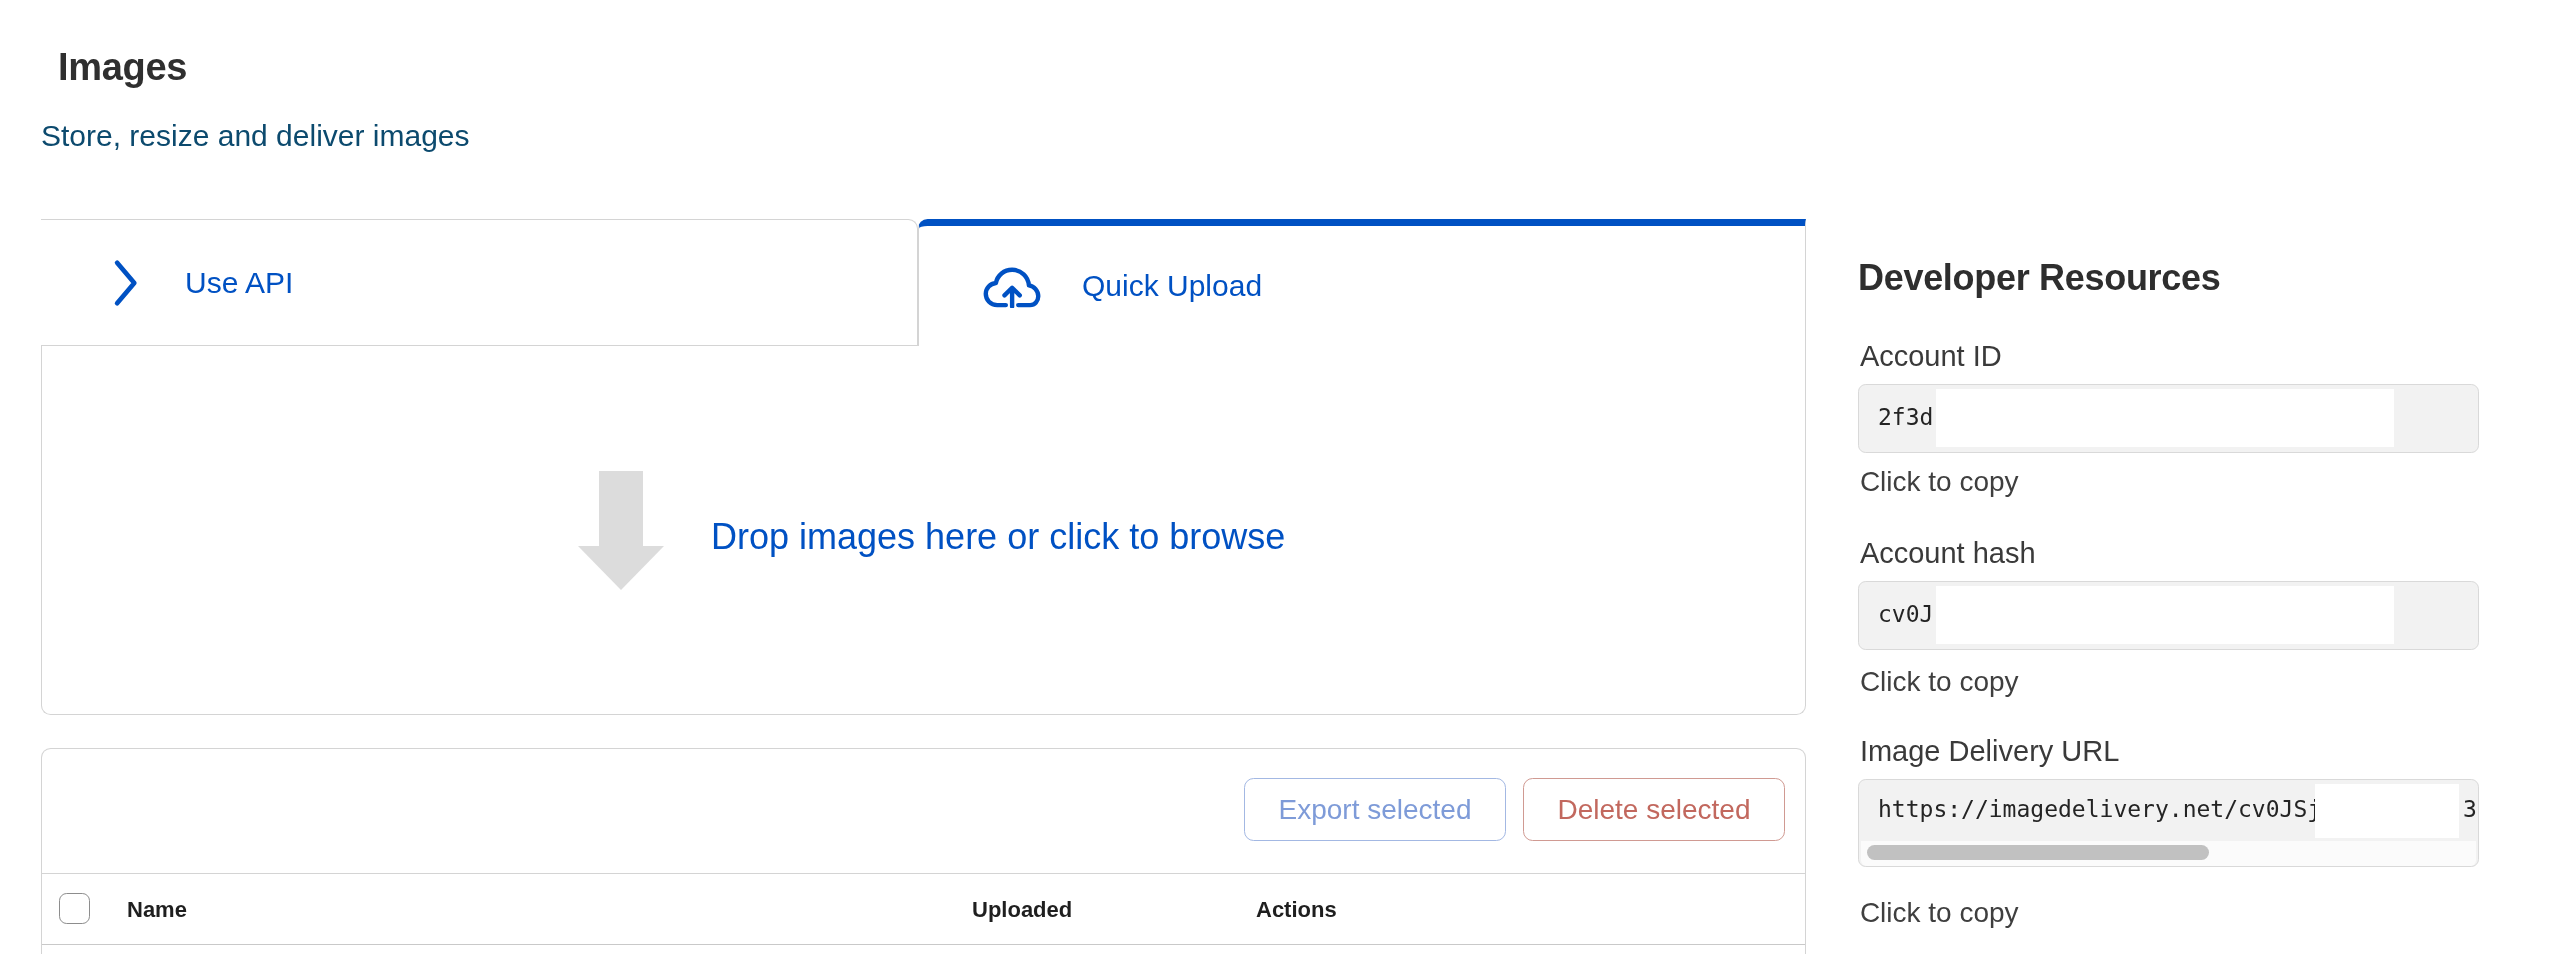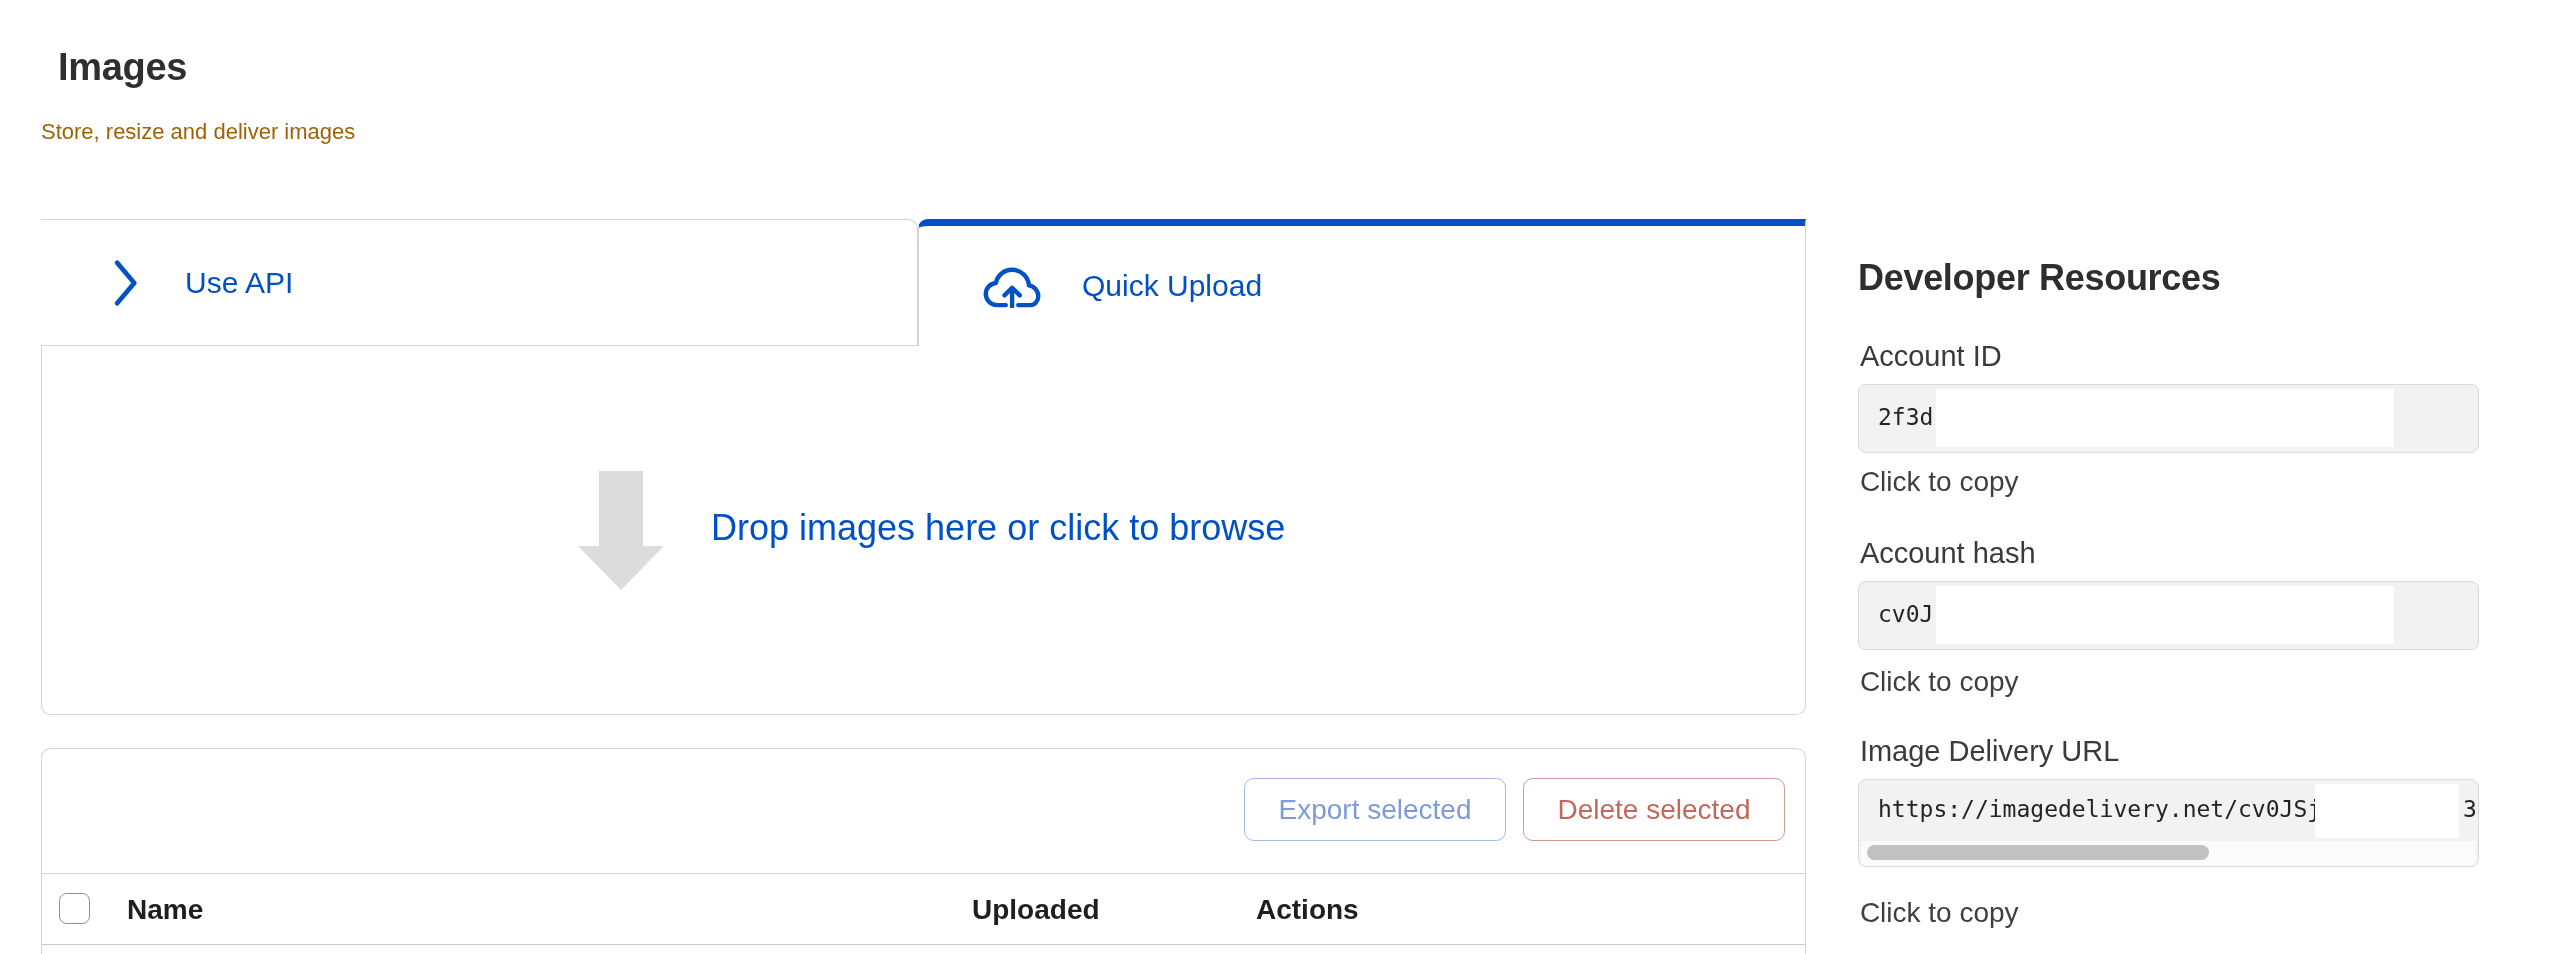--- a/index.html
+++ b/index.html
@@ -2,21 +2,21 @@
 <html><head>
 <meta charset="utf-8">
 <style>
   * { margin: 0; padding: 0; box-sizing: border-box; }
   html, body { background: #ffffff; }
   body { font-family: "Liberation Sans", sans-serif; color: #333; }
   .app { position: relative; width: 2576px; height: 954px; background: #fff; overflow: hidden; }
 
   
   .page-title { position: absolute; left: 58px; top: 46px; font-size: 38px; font-weight: 700; color: #2f2f2f; letter-spacing: -0.3px; }
-  .page-subtitle { position: absolute; left: 41px; top: 119px; font-size: 22px; font-weight: 400; color: #a16207; }
+  .page-subtitle { position: absolute; left: 41px; top: 119px; font-size: 30px; font-weight: 400; color: #0c4a6e; }
 
   
   .tabs { position: absolute; left: 41px; top: 219px; width: 1765px; height: 127px; display: flex; }
   .tab { display: flex; align-items: center; background: #fff; cursor: pointer; }
   .tab-quick {
     width: 888px;
     border-top: 7.7px solid #0051c3;
     border-left: 1.9px solid #d4d4d4;
     border-right: 1.9px solid #d4d4d4;
     border-bottom: none;
@@ -40,38 +40,38 @@
     position: absolute; left: 41px; top: 346px; width: 1765px; height: 369px;
     background: #fff;
     border-left: 1.9px solid #d4d4d4; border-right: 1.9px solid #d4d4d4; border-bottom: 1.9px solid #d4d4d4;
     border-radius: 0 0 9.6px 9.6px;
     cursor: pointer;
   }
   .arrow-down { position: absolute; left: 536px; top: 125px; width: 87px; height: 119px; }
   .arrow-stem { position: absolute; left: 21px; top: 0; width: 44px; height: 75px; background: #dcdcdc; }
   .arrow-head { position: absolute; left: 0; top: 75px; width: 0; height: 0;
     border-left: 43px solid transparent; border-right: 43px solid transparent; border-top: 44px solid #dcdcdc; }
-  .dropzone-label { position: absolute; left: 669px; top: 161px; font-size: 36px; line-height: 42px; color: #0051c3; }
+  .dropzone-label { position: absolute; left: 669px; top: 170px; font-size: 36px; line-height: 42px; color: #0051c3; }
 
   
   .table-card {
     position: absolute; left: 41px; top: 748px; width: 1765px; height: 208px;
     border: 1.9px solid #d4d4d4; border-bottom: none; border-radius: 9.6px 9.6px 0 0; background: #fff;
   }
   .toolbar { position: relative; height: 125px; border-bottom: 1.9px solid #d4d4d4; }
   .btn { position: absolute; top: 29px; width: 262px; height: 63px; background: #fff;
     border-radius: 9.6px; font-size: 28px; font-family: "Liberation Sans", sans-serif; cursor: pointer;
     display: flex; align-items: center; justify-content: center; }
   .btn-export { left: 1202px; border: 1.9px solid #a3b8e3; color: #7e9bd8; }
   .btn-delete { left: 1481px; border: 1.9px solid #d09a92; color: #c2685e; }
 
   .table-header { position: relative; height: 71px; border-bottom: 1.9px solid #c9c9c9; }
   .checkbox { position: absolute; left: 17.3px; top: 19px; width: 31px; height: 31px;
     border: 1.9px solid #8d8d8d; border-radius: 7.7px; background: #fff; cursor: pointer; }
-  .col-label { position: absolute; top: 19px; font-size: 28px; line-height: 33px; font-weight: 700; color: #1f1f1f; }
+  .col-label { position: absolute; top: 19px; font-size: 22px; line-height: 33px; font-weight: 700; color: #1f1f1f; }
   .col-name { left: 85px; }
   .col-uploaded { left: 930px; }
   .col-actions { left: 1214px; }
 
   
   .sidebar { position: absolute; left: 1858px; top: 219px; width: 621px; height: 735px; margin-top: 36px; }
   .dr-title { position: absolute; left: 0; top: 1.9px; font-size: 36px; font-weight: 700; color: #2e2e2e; letter-spacing: -0.3px; }
   .dr-label { position: absolute; left: 1.9px; font-size: 29px; color: #3a3a3a; }
   .dr-hint { position: absolute; left: 1.9px; font-size: 28px; color: #3f3f3f; }
   .dr-box { position: absolute; left: 0; width: 621px; background: #f2f2f2;

